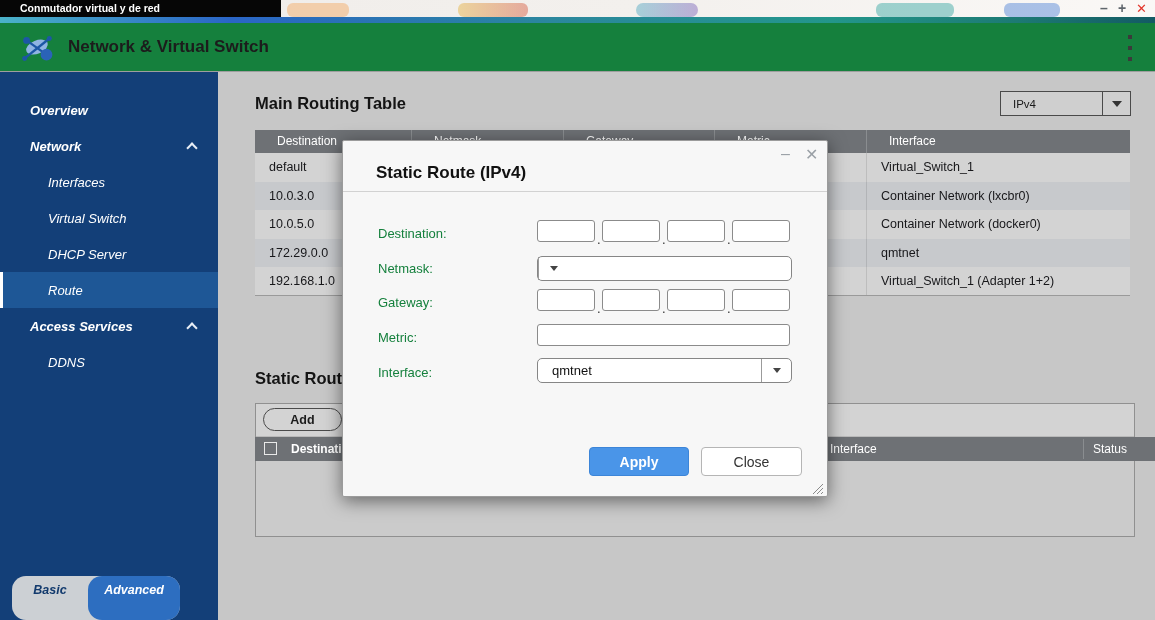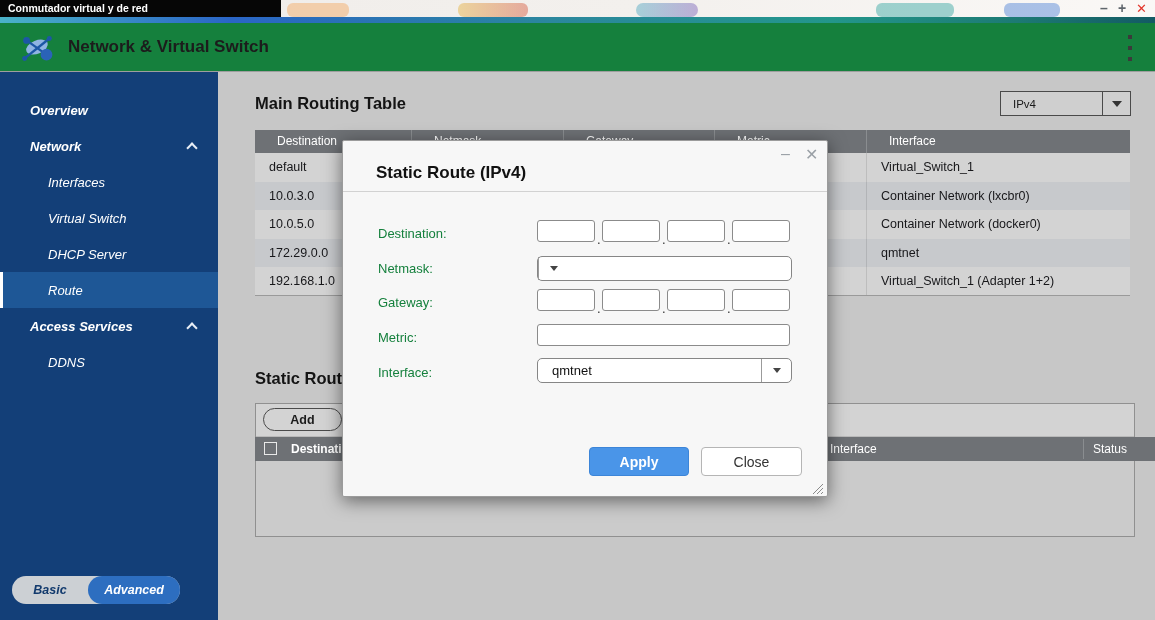--- a/index.html
+++ b/index.html
@@ -5,21 +5,21 @@
   * { margin:0; padding:0; box-sizing:border-box; }
   html,body { width:1155px; height:620px; }
   body { font-family:"Liberation Sans","DejaVu Sans",sans-serif; }
   .screen { position:relative; width:1155px; height:620px; overflow:hidden; background:#c7c7c7; }
 
   
   .titlebar { position:absolute; left:0; top:0; width:1155px; height:17px;
               background:linear-gradient(90deg,#efece9 0%,#f3f0ed 55%,#faf8f6 100%); overflow:hidden; }
   .blob { position:absolute; top:3px; border-radius:6px; opacity:.45; }
   .win-tab { position:absolute; left:0; top:0; width:281px; height:17px; background:#060606;
-             color:#fff; font-size:10.5px; line-height:17px; padding-left:8px; font-weight:bold; }
+             color:#fff; font-size:10.5px; line-height:17px; padding-left:20px; font-weight:bold; }
   .win-controls { position:absolute; right:8px; top:0; height:17px; display:flex; gap:10px; align-items:center; }
   .win-btn { font-size:14px; font-weight:bold; color:#5f666c; line-height:17px; cursor:default; }
   .win-btn.close { color:#e23429; font-size:13px; }
 
   
   .gradbar { position:absolute; left:0; top:17px; width:1155px; height:6px;
              background:linear-gradient(90deg,#4ab2c8 0%,#2a65c6 20%,#2b879d 48%,#23968b 72%,#1d7a74 88%,#135a64 100%); }
 
   
   .appbar { position:absolute; left:0; top:23px; width:1155px; height:49px; background:#15803d;
@@ -33,21 +33,21 @@
   
   .sidebar { position:absolute; left:0; top:72px; width:218px; height:548px; background:#133f78;font-style:italic; }
   .side-item { position:relative; height:36px; display:flex; align-items:center; color:#fff;
                font-size:13px; cursor:pointer; }
   .side-item.top { padding-left:30px; font-weight:bold; }
   .side-item.sub { padding-left:48px; font-weight:normal; }
   .side-item.selected { background:#1e5796; border-left:3px solid #ffffff; }
   .side-item.selected.sub { padding-left:45px; }
   .chev { position:absolute; right:22px; top:16px; width:8px; height:8px;
           border-left:2px solid #e8eef6; border-top:2px solid #e8eef6; transform:rotate(45deg); }
-  .mode-toggle { position:absolute; left:12px; top:504px; width:168px; height:28px;
+  .mode-toggle { position:absolute; left:12px; top:504px; width:168px; height:44px;
                  background:#ccd0d4; border-radius:14px; display:flex; }
   .mode-basic { width:76px; text-align:center; line-height:28px; font-size:12.5px; font-weight:bold;
                 color:#123a6d; cursor:pointer; }
   .mode-advanced { width:92px; text-align:center; line-height:28px; font-size:12.5px; font-weight:bold;
                    color:#fff; background:#2d6ec0; border-radius:14px; cursor:pointer; }
 
   
   .h-main { position:absolute; font-size:16.5px; font-weight:bold; color:#141414; }
   .ipv4-select { position:absolute; left:1000px; top:91px; width:131px; height:25px;
                  border:1px solid #4a4a4a; border-radius:0; background:#cfcfcf; display:flex;

